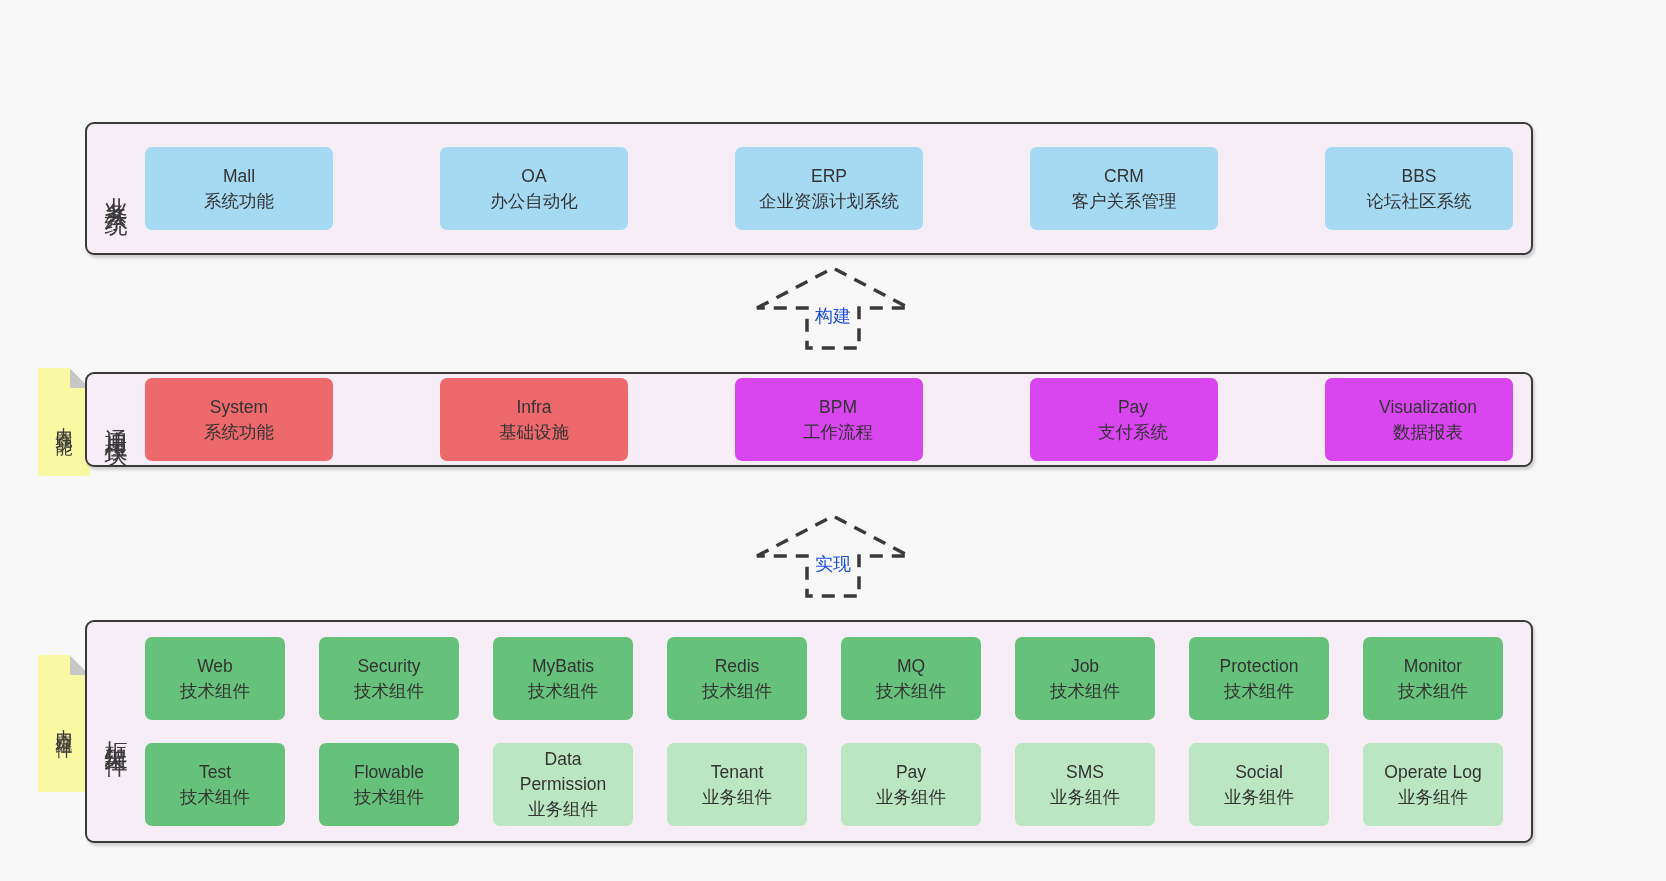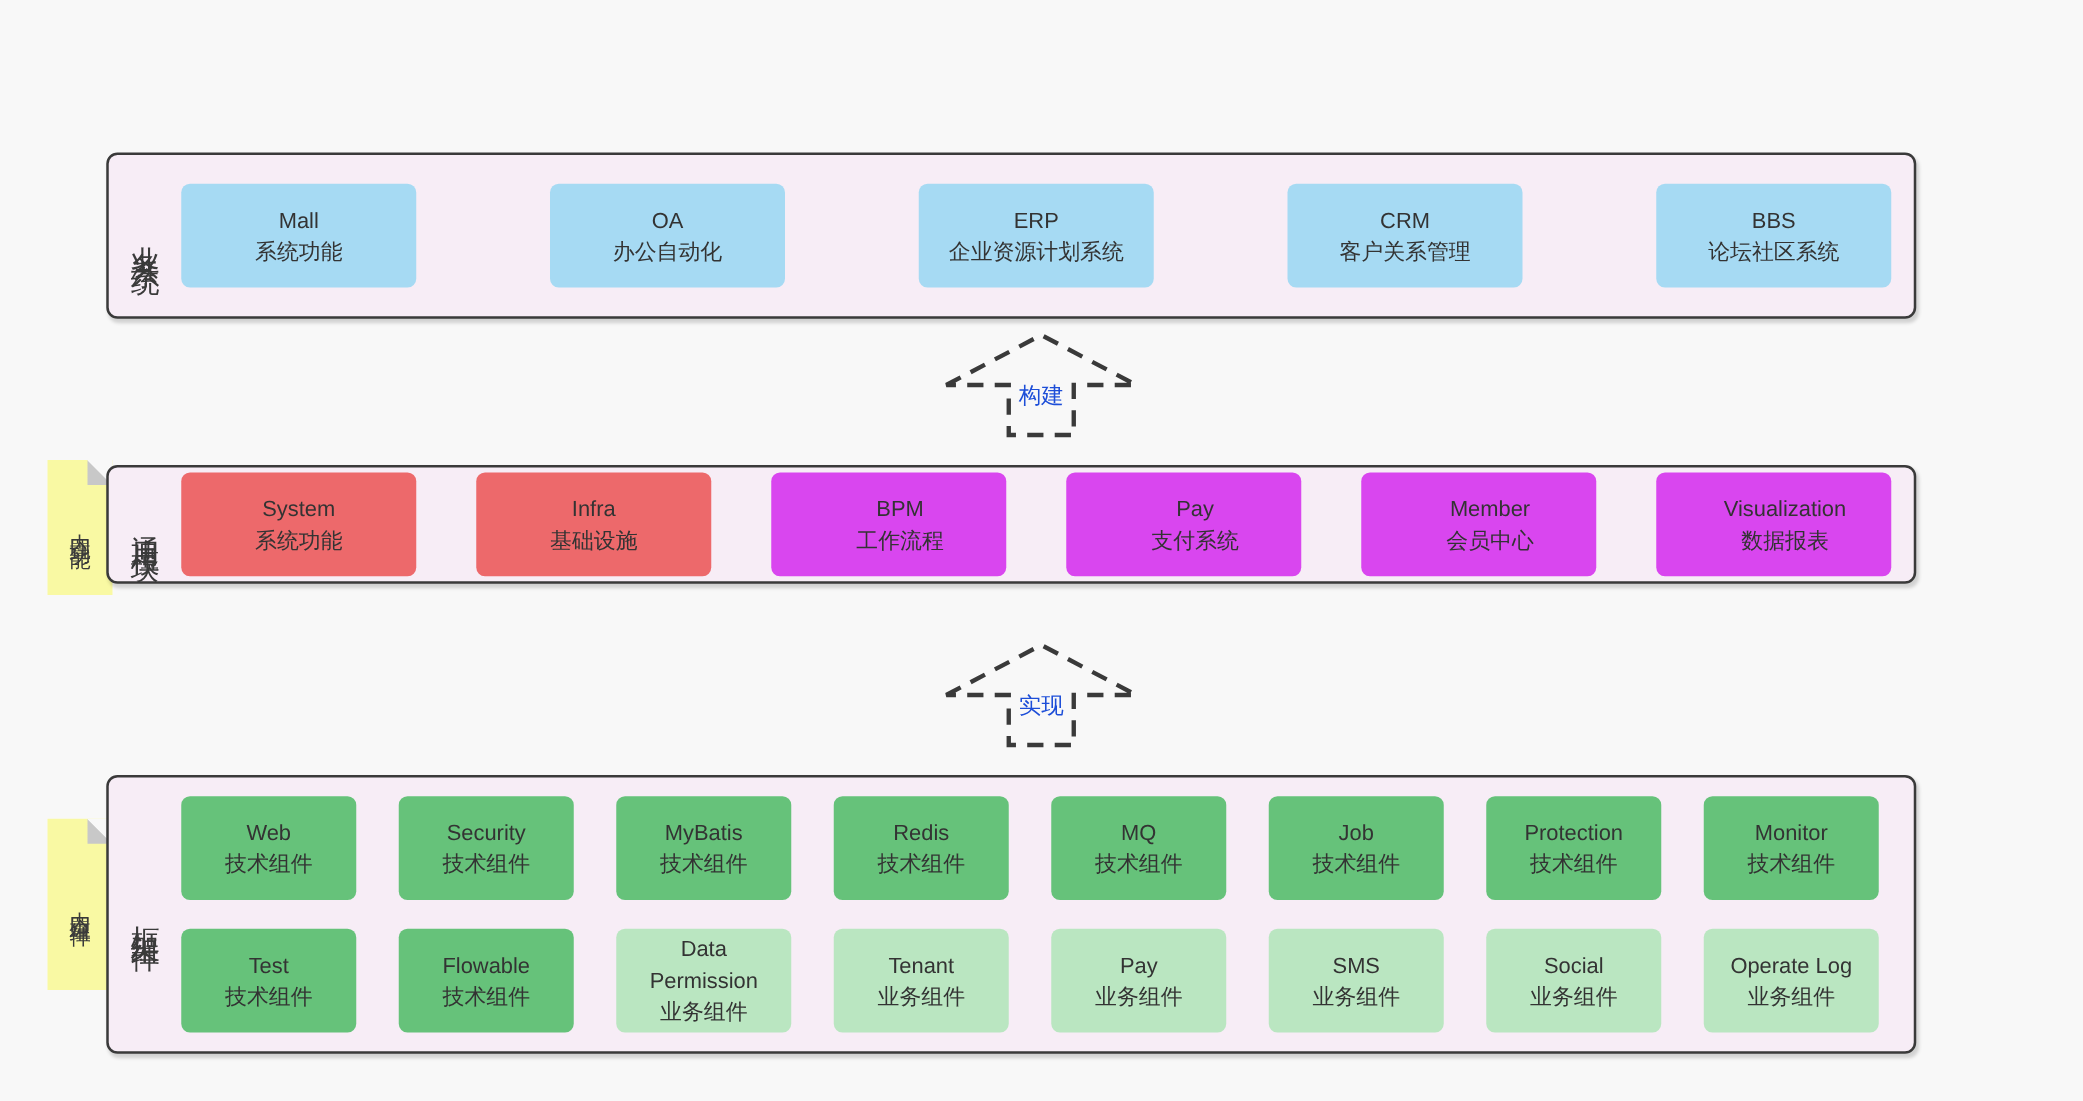--- a/index.html
+++ b/index.html
@@ -189,24 +189,20 @@
       </div>
       <div class="box c-pink">
         <div>BPM</div>
         <div>工作流程</div>
       </div>
       <div class="box c-pink">
         <div>Pay</div>
         <div>支付系统</div>
       </div>
       <div class="box c-pink">
-        <div>Member</div>
-        <div>会员中心</div>
-      </div>
-      <div class="box c-pink">
         <div>Visualization</div>
         <div>数据报表</div>
       </div>
     </div>
   </div>
 </div>
 
 <div class="arrow arrow-2">
   <svg viewBox="0 0 164 90">
     <path d="M 6 46 L 82 6 L 158 46 L 108 46 L 108 86 L 56 86 L 56 46 L 6 46 Z" fill="none" stroke="#3a3a3a" stroke-width="3.5" stroke-dasharray="13 9"></path>

